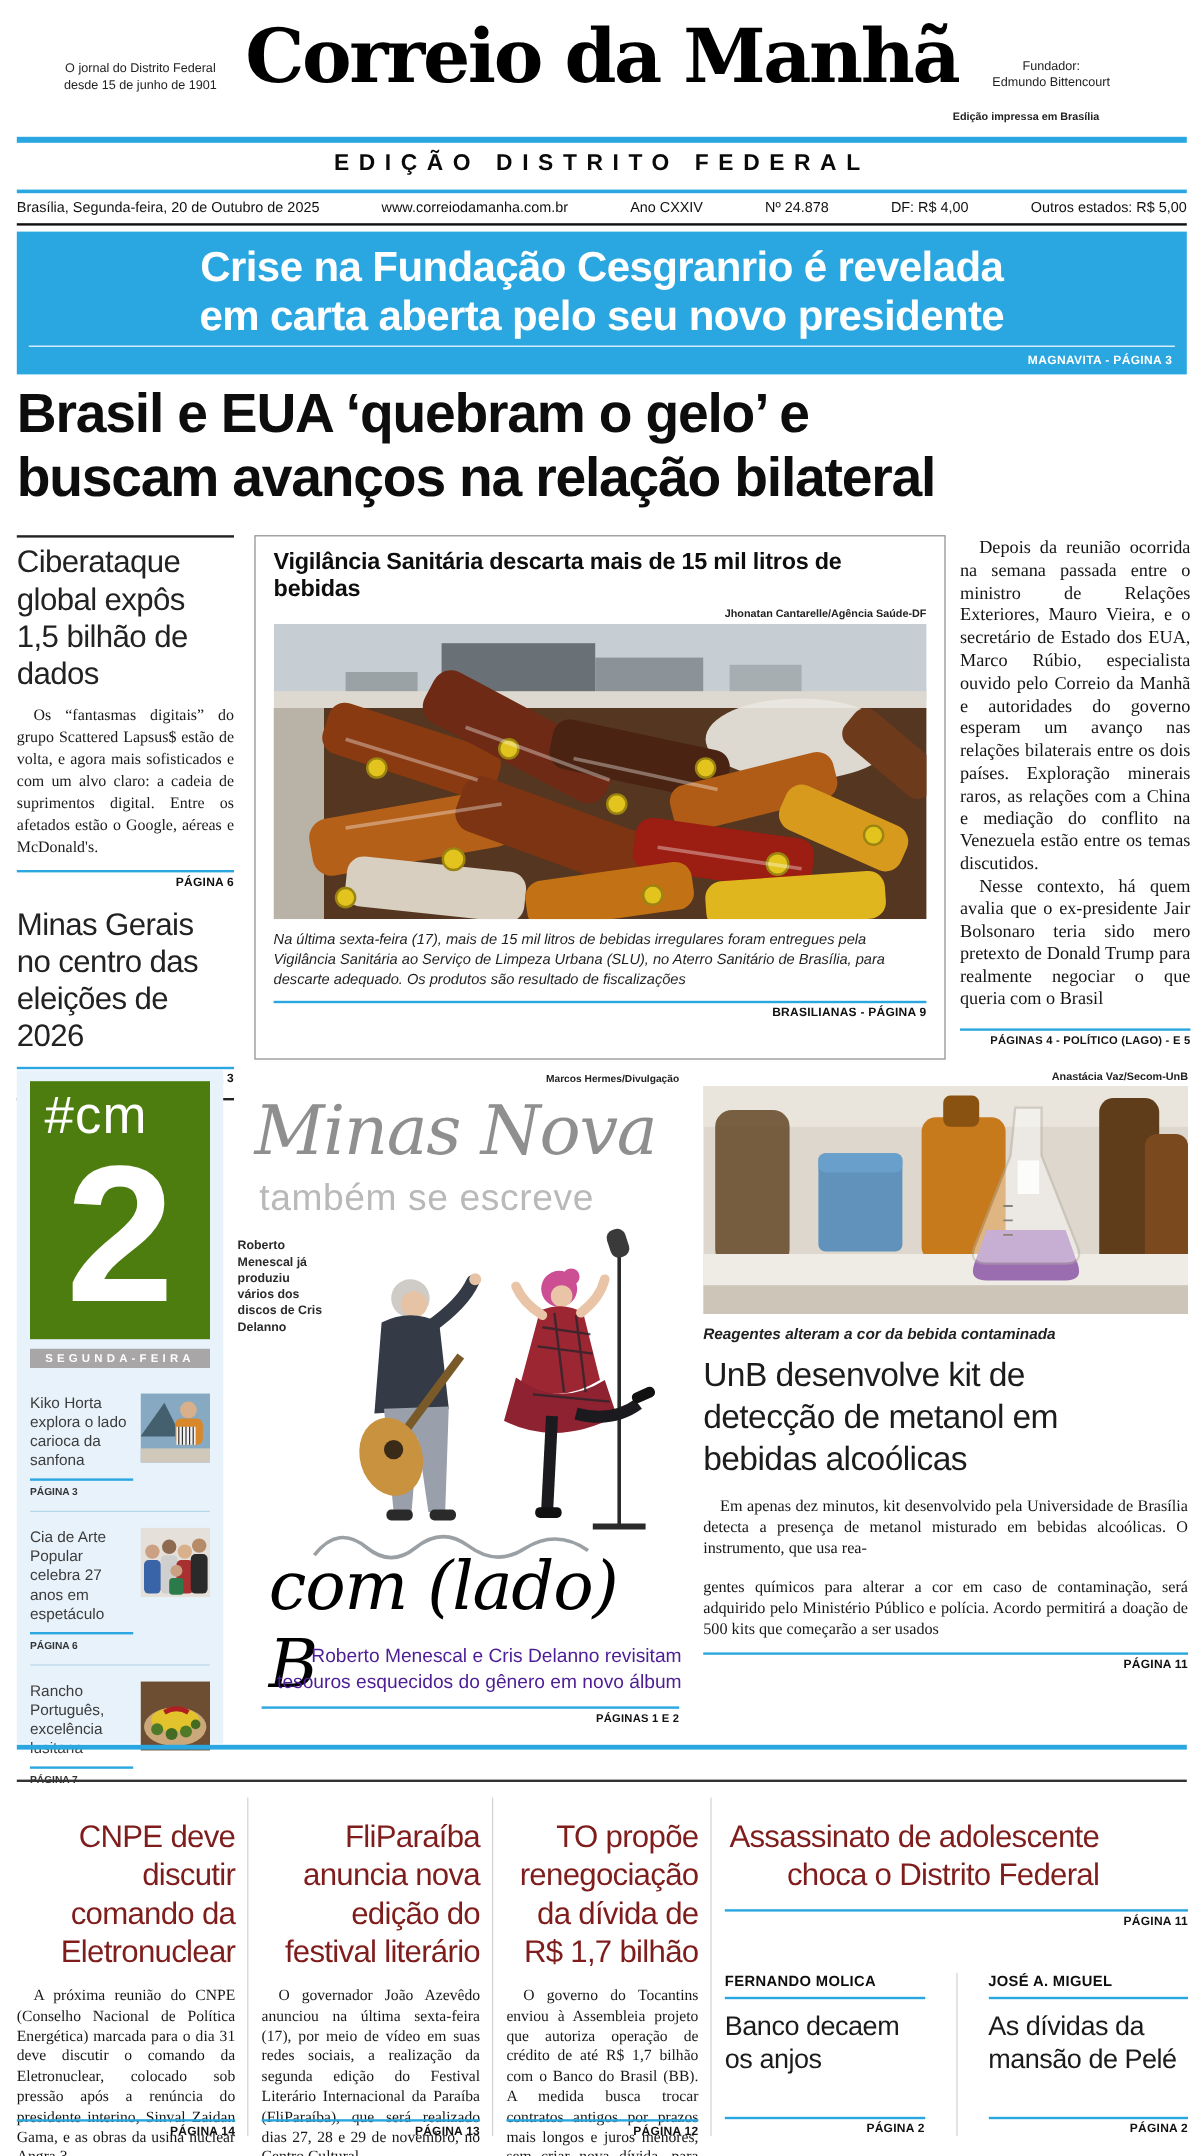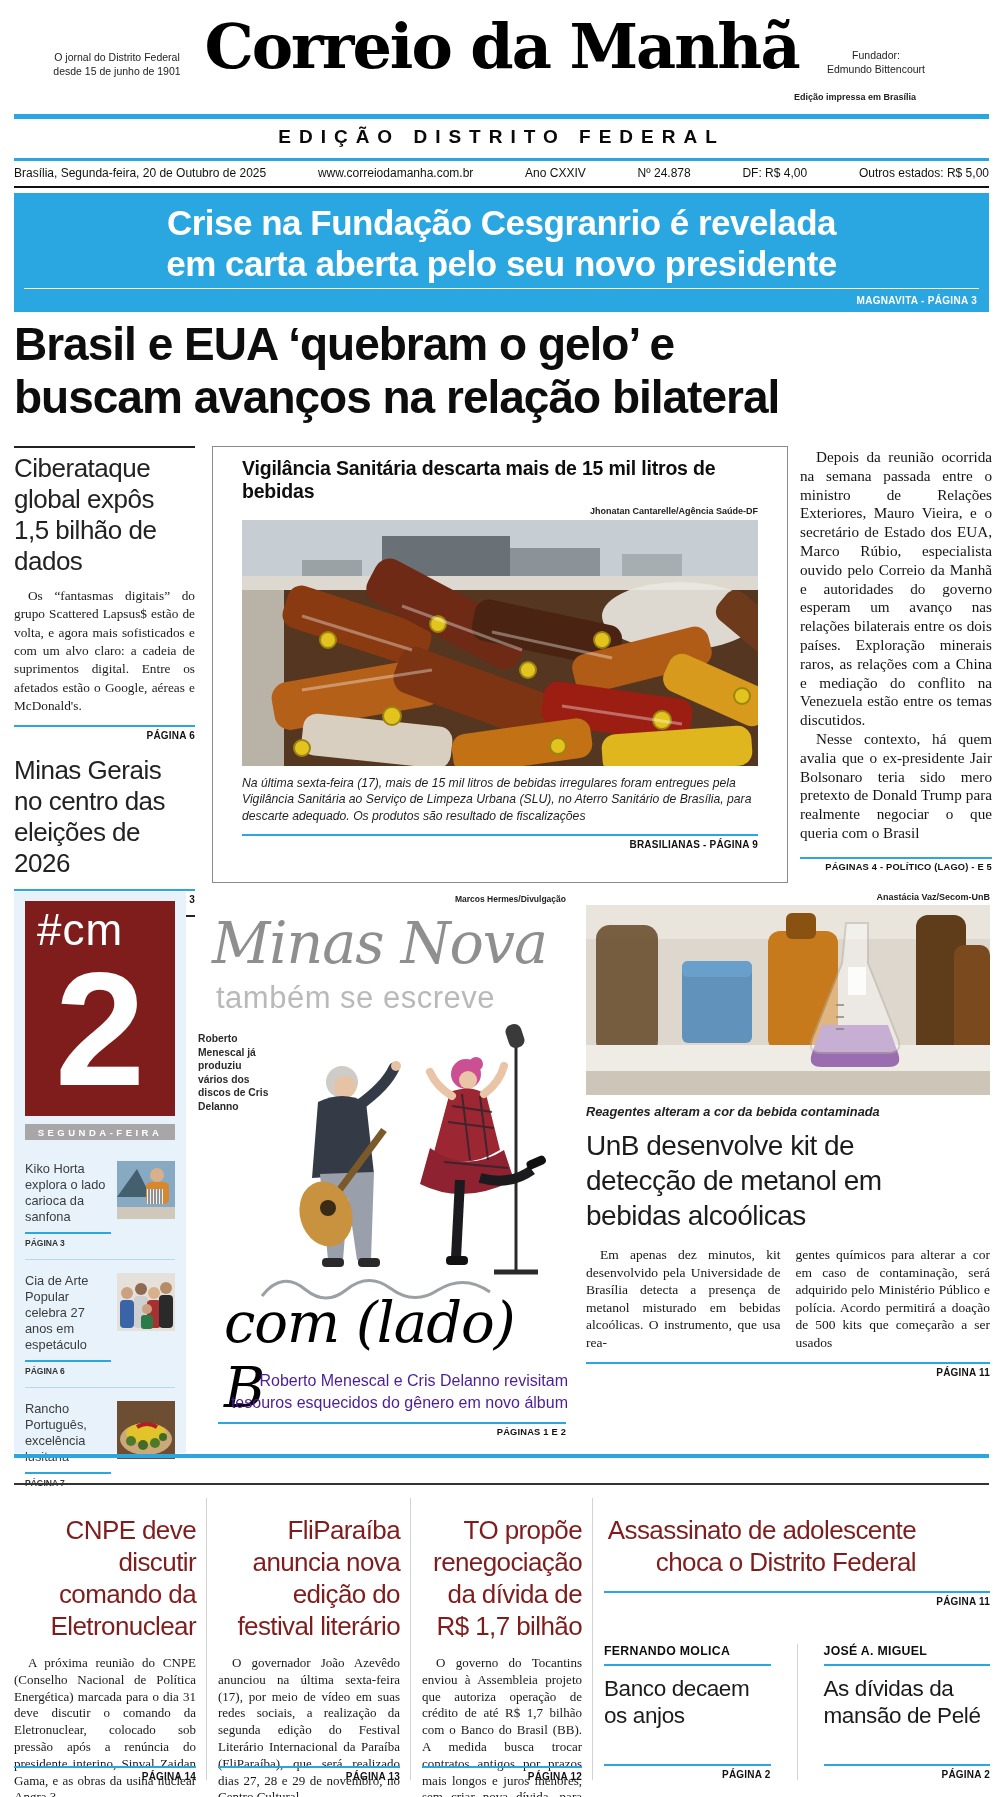--- a/index.html
+++ b/index.html
@@ -23,31 +23,31 @@
   .banner-wr{position:absolute;left:10px;right:10px;bottom:23px;height:1px;background:#fff;}
   .banner-k{position:absolute;right:12px;bottom:6px;color:#fff;font-size:10px;font-weight:bold;letter-spacing:.3px;}
   
   .lead{left:14px;top:318px;width:980px;font-size:46px;line-height:53px;font-weight:800;letter-spacing:-1px;color:#0d0d0d;}
   
   .leftcol{left:14px;top:446px;width:181px;}
   .blackline{height:2px;background:#222;}
   .h-col{font-size:26px;line-height:31px;font-weight:400;letter-spacing:-.5px;color:#222;margin:5px 0 10px;}
   .body-sm{font-family:"Liberation Serif",serif;font-size:13.3px;line-height:1.38;text-align:justify;color:#1a1a1a;text-indent:14px;}
   .rule2{height:2px;margin-top:10px;}
-  .centerbox{left:212px;top:446px;width:576px;height:437px;border:1px solid #8a8a8a;box-sizing:border-box;padding:10px 29px 8px;}
+  .centerbox{left:212px;top:446px;width:576px;height:437px;border:1px solid #8a8a8a;box-sizing:border-box;padding:10px 15px 8px;}
   .cb-h{font-size:19.5px;font-weight:bold;color:#0e0e0e;letter-spacing:-.2px;}
   .credit{font-size:9px;font-weight:bold;text-align:right;color:#222;margin:3px 0 4px;}
   .cb-photo{width:100%;height:246px;overflow:hidden;}
   .cb-caps{display:flex;gap:34px;margin-top:9px;}
   .cb-cap{flex:1;font-style:italic;font-size:12.2px;line-height:16.4px;color:#1f1f1f;}
   .rightcol{left:800px;top:448px;width:192px;}
   .body-rt{font-family:"Liberation Serif",serif;font-size:15.2px;line-height:18.8px;text-align:justify;color:#141414;text-indent:16px;margin:0;}
   
   .cm2side{left:14px;top:892px;width:172px;height:561px;background:#e7f2fa;}
-  .cm2logo{position:absolute;left:11px;top:9px;width:150px;height:215px;background:#7f1d1d;overflow:hidden;}
+  .cm2logo{position:absolute;left:11px;top:9px;width:150px;height:215px;background:#4d7c0f;overflow:hidden;}
   .cm2hash{position:absolute;left:12px;top:4px;color:#fff;font-size:44px;font-weight:400;letter-spacing:1px;}
   .cm2num{position:absolute;left:0;right:0;top:48px;text-align:center;color:#fff;font-size:162px;line-height:160px;font-weight:700;}
   .cm2bar{position:absolute;left:11px;top:232px;width:150px;height:16px;background:#a8a6a7;color:#fff;
           font-size:9.5px;font-weight:bold;letter-spacing:3.5px;text-align:center;line-height:17px;}
   .cm2items{position:absolute;left:11px;top:256px;width:150px;}
   .cm2item{position:relative;padding:13px 0 11px;border-bottom:1px solid #b9d7ea;}
   .cm2item:last-child{border-bottom:none;}
   .it-title{width:86px;font-size:12.8px;line-height:16px;color:#3c3c3c;}
   .it-rule{width:86px;height:2px;margin:7px 0 4px;}
   .it-pg{font-size:8.5px;font-weight:bold;color:#333;}
@@ -60,21 +60,21 @@
   .feat-note{position:absolute;left:2px;top:140px;width:74px;font-size:10.3px;font-weight:bold;line-height:13.5px;color:#2b2b2b;}
   .feat-art{position:absolute;left:58px;top:118px;width:304px;height:296px;}
   .feat-t3{position:absolute;left:28px;top:398px;font-family:"DejaVu Serif",serif;font-style:italic;
            font-size:56px;color:#000000;letter-spacing:-1px;}
   .feat-cap{position:absolute;left:0;top:478px;width:372px;text-align:right;font-size:16px;line-height:21.5px;color:#4c1d95;}
   .feat-foot{position:absolute;left:22px;right:2px;top:530px;}
   .unb{left:586px;top:892px;width:404px;}
   .unb-photo{width:404px;height:190px;overflow:hidden;margin-top:3px;}
   .unb-cap{font-style:italic;font-weight:bold;font-size:12.8px;color:#222;margin-top:9px;}
   .unb-h{font-size:28px;line-height:35px;font-weight:400;letter-spacing:-.5px;color:#1c1c1c;margin-top:9px;width:345px;}
-  .unb-body{display:flex;gap:15px;margin-top:13px;}
+  .unb-body{display:flex;gap:15px;margin-top:13px;flex-direction:column;}
   .unb-c{flex:1;font-family:"Liberation Serif",serif;font-size:13.5px;line-height:17.6px;text-align:justify;color:#161616;}
   .heavy-b{left:14px;top:1454px;width:975px;height:4px;}
   .bot-rule{left:14px;top:1483px;width:975px;height:2px;background:#333;}
   
   .bstory{top:1498px;height:284px;}
   .b-h2{font-size:26px;line-height:32px;font-weight:400;letter-spacing:-.6px;color:#7f1d1d;margin:16px 0 13px;text-align:right;}
   .b-body{font-family:"Liberation Serif",serif;font-size:13px;line-height:16.8px;text-align:justify;color:#181818;text-indent:14px;}
   .b-foot{position:absolute;left:0;right:0;bottom:0;}
   .vdiv{top:1498px;width:1px;height:282px;background:#d2d2d2;}
   .colmn-name{font-size:12.3px;font-weight:bold;letter-spacing:.3px;color:#0d0d0d;}

